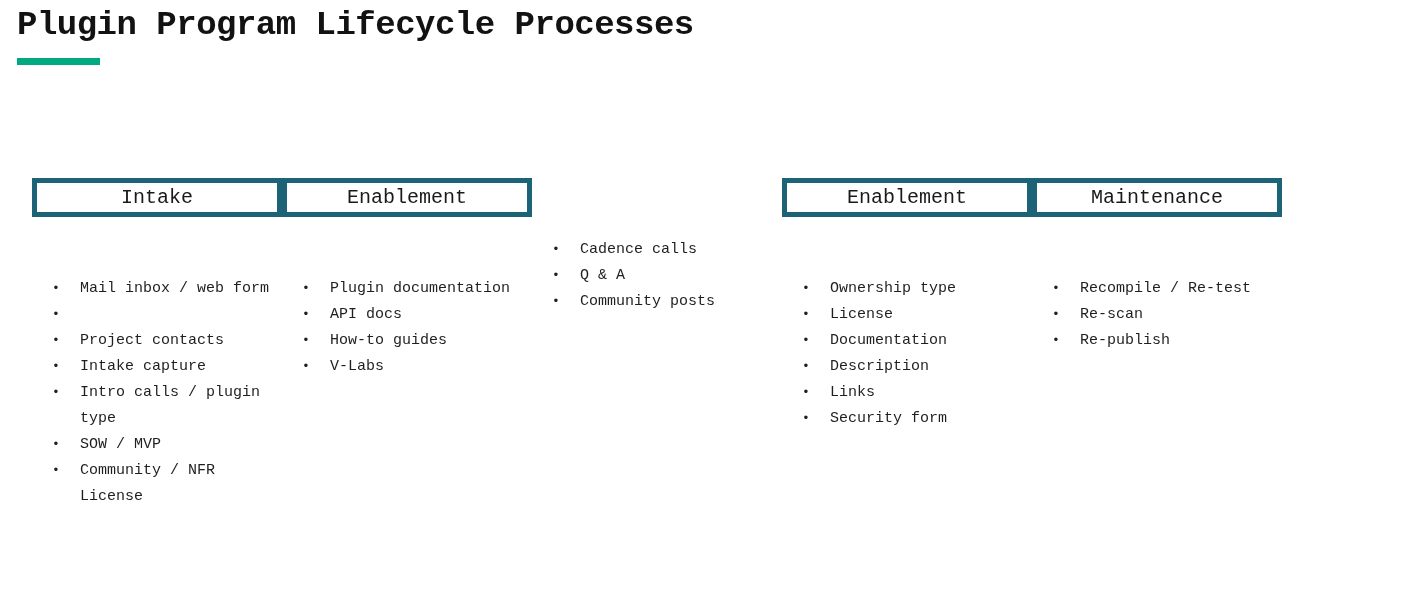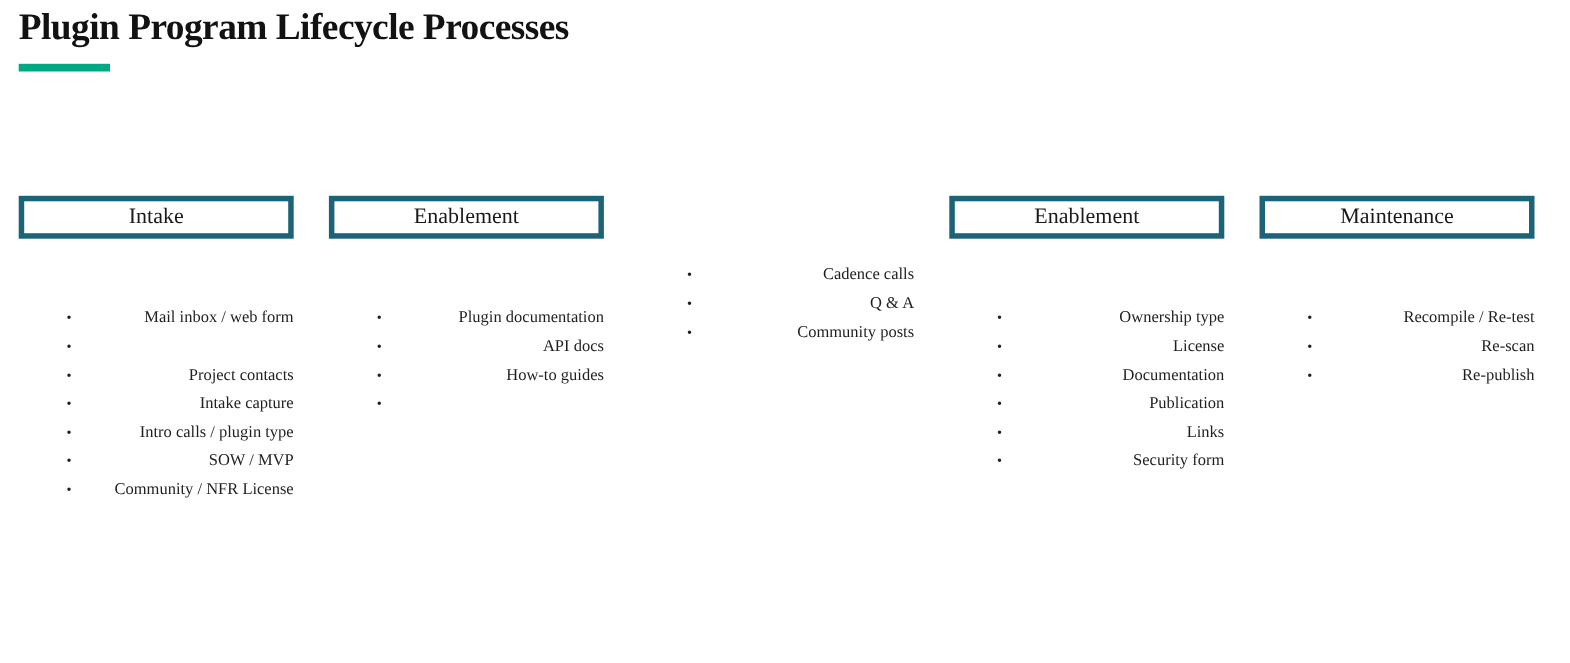--- a/index.html
+++ b/index.html
@@ -5,21 +5,21 @@
   html, body {
     margin: 0;
     padding: 0;
     background: #ffffff;
   }
   .slide {
     position: relative;
     width: 1427px;
     height: 603px;
     background: #ffffff;
-    font-family: Liberation Serif, serif;
+    font-family: Liberation Mono, monospace;
     overflow: hidden;
   }
   .title {
     position: absolute;
     left: 17px;
     top: 6px;
     font-size: 34px;
     font-weight: bold;
     letter-spacing: -0.5px;
     color: #121212;
@@ -28,25 +28,23 @@
   .accent-bar {
     position: absolute;
     left: 17px;
     top: 58px;
     width: 83px;
     height: 7px;
     background: var(--accent-green, #01A982);
   }
   .columns {
     position: absolute;
-    left: 17px;
+    left: 32px;
     top: 178px;
     display: flex;
-    gap: 32px;
-    text-align: right;
   }
   .col {
     width: 250px;
     flex: none;
   }
   .hdr-box {
     box-sizing: border-box;
     width: 250px;
     height: 39px;
     border: 5px solid var(--box-teal, #1C6378);
@@ -140,20 +138,21 @@
         <li>
             <span class="dot">•</span>
             <span class="item-text">API docs</span>
           </li>
         <li>
             <span class="dot">•</span>
             <span class="item-text">How-to guides</span>
           </li>
         <li>
             <span class="dot">•</span>
+            <span class="item-text">V-Labs</span>
           </li>
       </ul>
     </div>
 
     <div class="col">
       <ul class="items">
         <li>
             <span class="dot">•</span>
             <span class="item-text">Cadence calls</span>
           </li>
@@ -180,21 +179,21 @@
         <li>
             <span class="dot">•</span>
             <span class="item-text">License</span>
           </li>
         <li>
             <span class="dot">•</span>
             <span class="item-text">Documentation</span>
           </li>
         <li>
             <span class="dot">•</span>
-            <span class="item-text">Publication</span>
+            <span class="item-text">Description</span>
           </li>
         <li>
             <span class="dot">•</span>
             <span class="item-text">Links</span>
           </li>
         <li>
             <span class="dot">•</span>
             <span class="item-text">Security form</span>
           </li>
       </ul>

